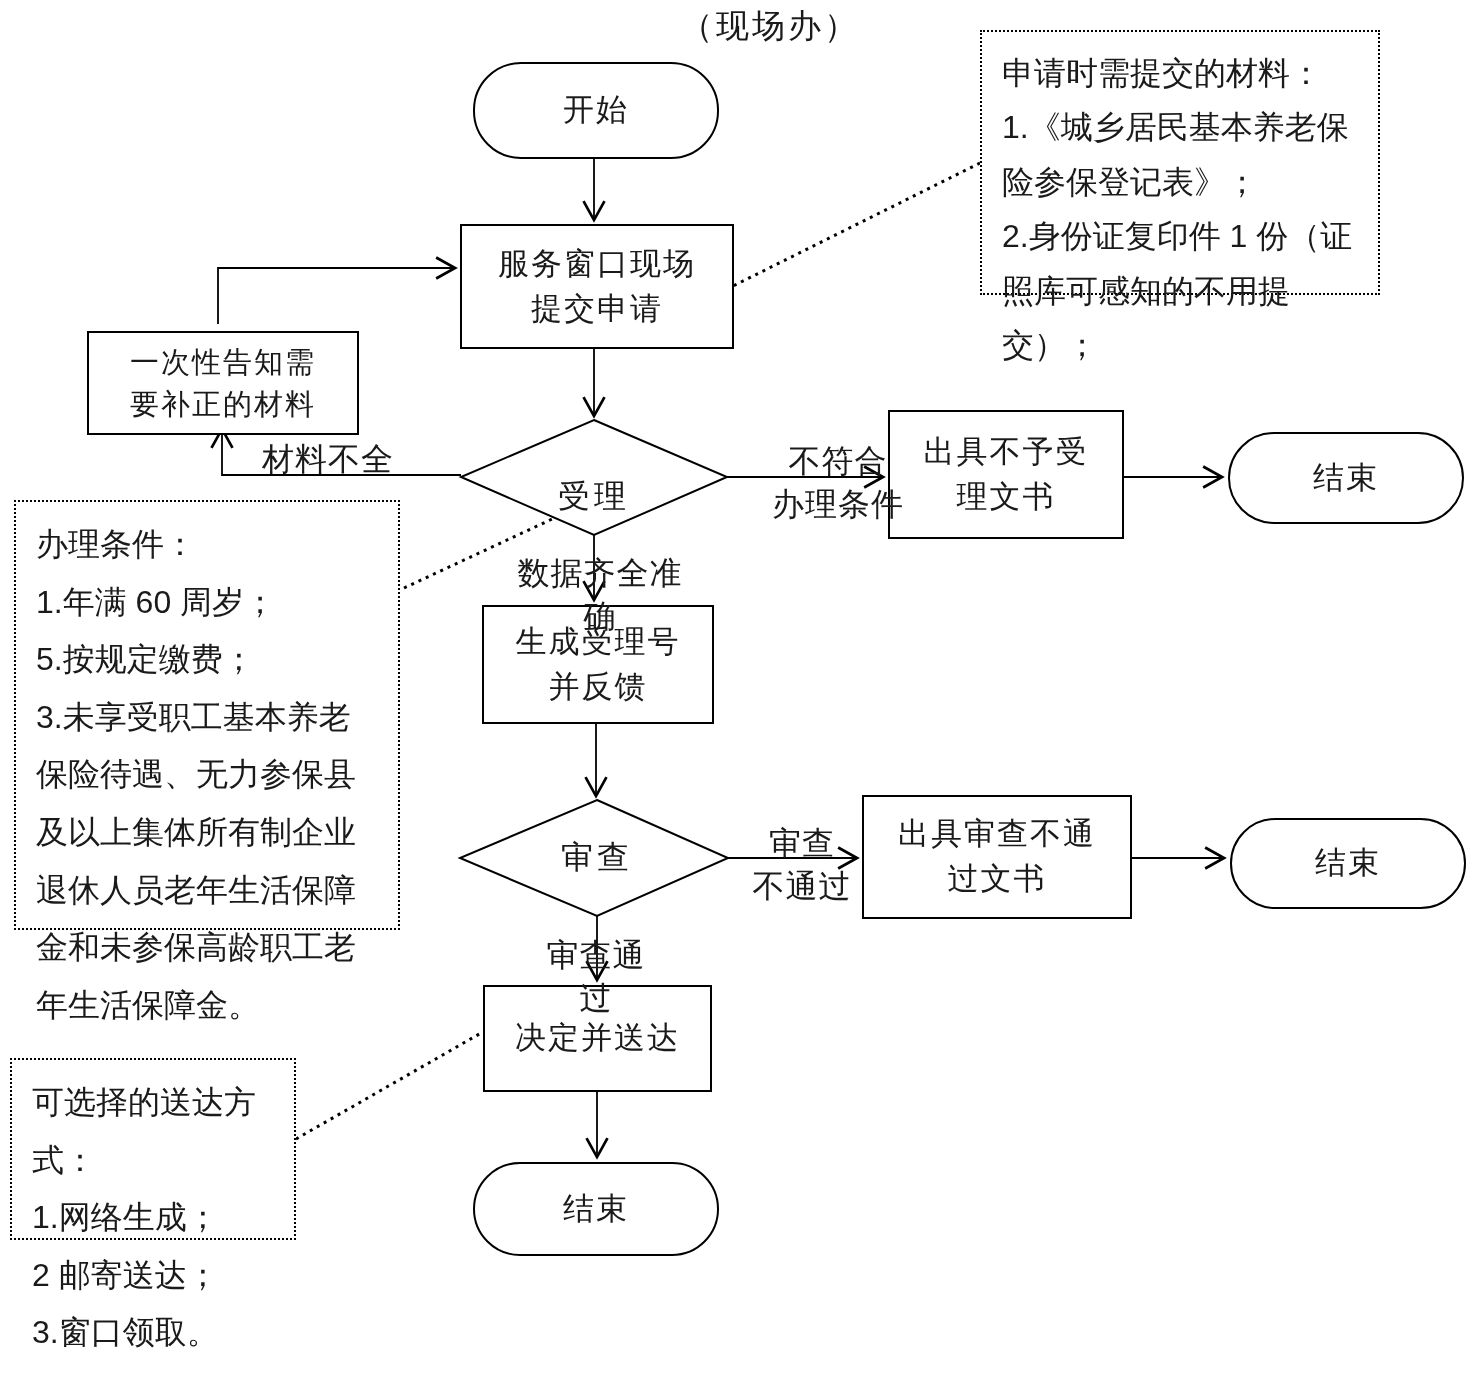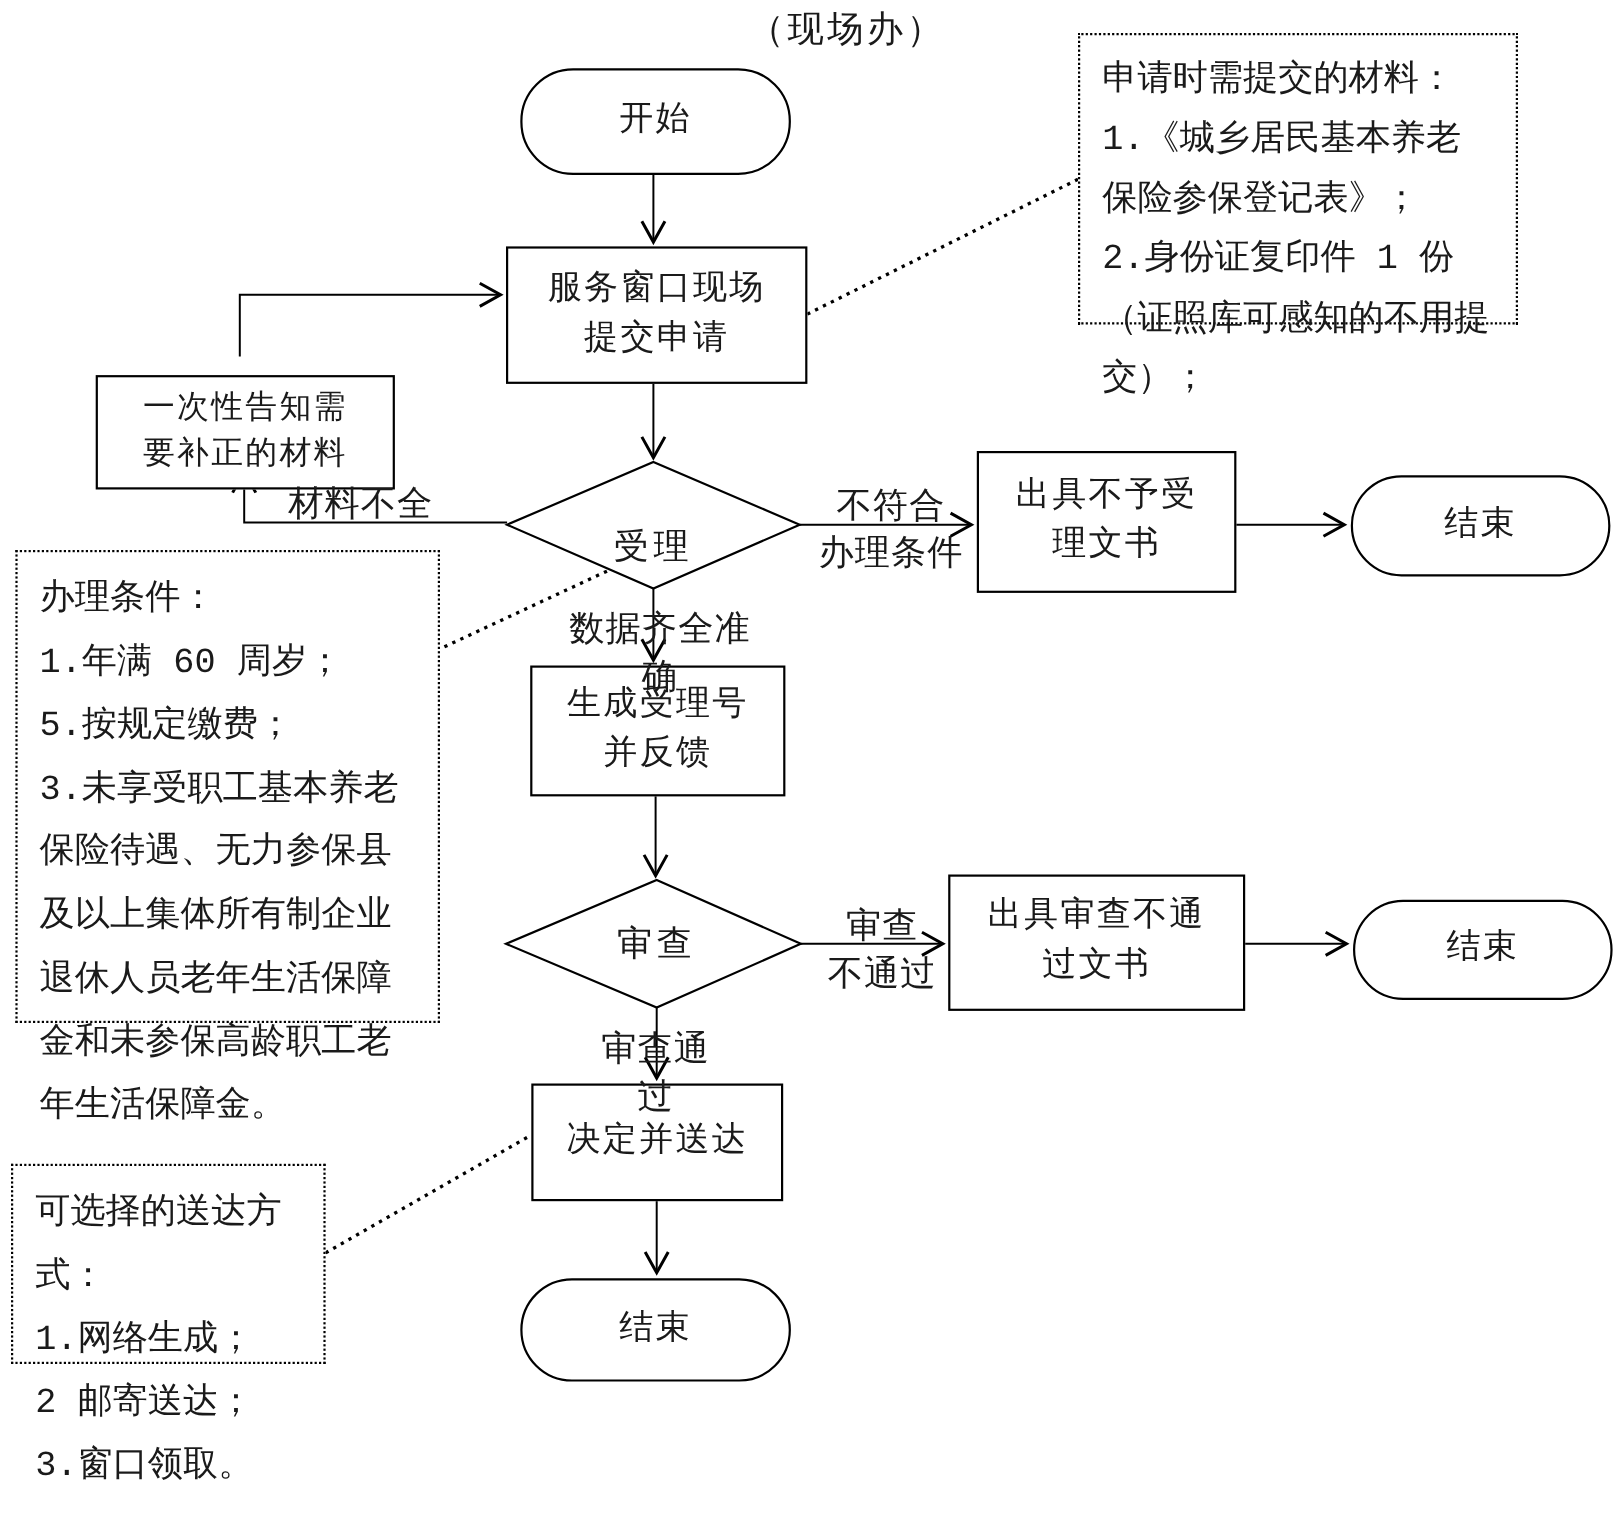--- a/index.html
+++ b/index.html
@@ -1,18 +1,18 @@
 <!DOCTYPE html>
 <html><head>
 <meta charset="utf-8">
 <style>
   html,body{margin:0;padding:0;background:#fff;}
   .canvas{
     position:relative;width:1475px;height:1389px;background:#fff;overflow:hidden;
-    font-family:Liberation Mono, monospace;color:#1a1a1a;
+    font-family:Liberation Sans, sans-serif;color:#1a1a1a;
   }
   .layer{position:absolute;left:0;top:0;width:1475px;height:1389px;}
   svg.layer{z-index:1;pointer-events:none;}
   .title{
     position:absolute;left:615px;top:4px;width:310px;text-align:center;
     font-size:33px;letter-spacing:3px;z-index:3;
   }
   .node{
     position:absolute;display:flex;align-items:center;justify-content:center;
     border:2px solid #000;background:#fff;text-align:center;
@@ -68,21 +68,21 @@
     <polygon points="597,800 728,858 597,916 460,858" fill="#fff" stroke="#000" stroke-width="2"></polygon>
   </svg>
 
   <div class="title">（现场办）</div>
 
   <div class="node stadium" style="left:473px;top:62px;width:242px;height:93px;">开始</div>
 
   <div class="node" style="left:460px;top:224px;width:270px;height:121px;">服务窗口现场
 提交申请</div>
 
-  <div class="node" style="left:87px;top:341px;width:268px;height:100px;font-size:29px;">一次性告知需
+  <div class="node" style="left:87px;top:331px;width:268px;height:100px;font-size:29px;">一次性告知需
 要补正的材料</div>
 
   <div class="diamond-label" style="left:504px;top:472px;width:180px;height:50px;">受理</div>
 
   <div class="node" style="left:888px;top:410px;width:232px;height:125px;">出具不予受
 理文书</div>
 
   <div class="node stadium" style="left:1228px;top:432px;width:232px;height:88px;">结束</div>
 
   <div class="node" style="left:482px;top:605px;width:228px;height:115px;">生成受理号
@@ -93,21 +93,21 @@
   <div class="node" style="left:862px;top:795px;width:266px;height:120px;">出具审查不通
 过文书</div>
 
   <div class="node stadium" style="left:1230px;top:818px;width:232px;height:87px;">结束</div>
 
   <div class="node" style="left:483px;top:985px;width:225px;height:103px;">决定并送达</div>
 
   <div class="node stadium" style="left:473px;top:1162px;width:242px;height:90px;">结束</div>
 
   <div class="edge-label" style="left:258px;top:438px;width:140px;">材料不全</div>
-  <div class="edge-label" style="left:744px;top:440px;width:132px;">不符合
+  <div class="edge-label" style="left:772px;top:440px;width:132px;">不符合
 办理条件</div>
   <div class="edge-label" style="left:512px;top:552px;width:176px;">数据齐全准确</div>
   <div class="edge-label" style="left:752px;top:822px;width:100px;">审查
 不通过</div>
   <div class="edge-label" style="left:534px;top:934px;width:124px;">审查通过</div>
 
   <div class="note note-materials" style="left:980px;top:30px;width:400px;height:265px;">
     <div class="ln">申请时需提交的材料：</div>
     <div class="ln">1.《城乡居民基本养老保险参保登记表》；</div>
     <div class="ln">2.身份证复印件 1 份（证照库可感知的不用提交）；</div>

